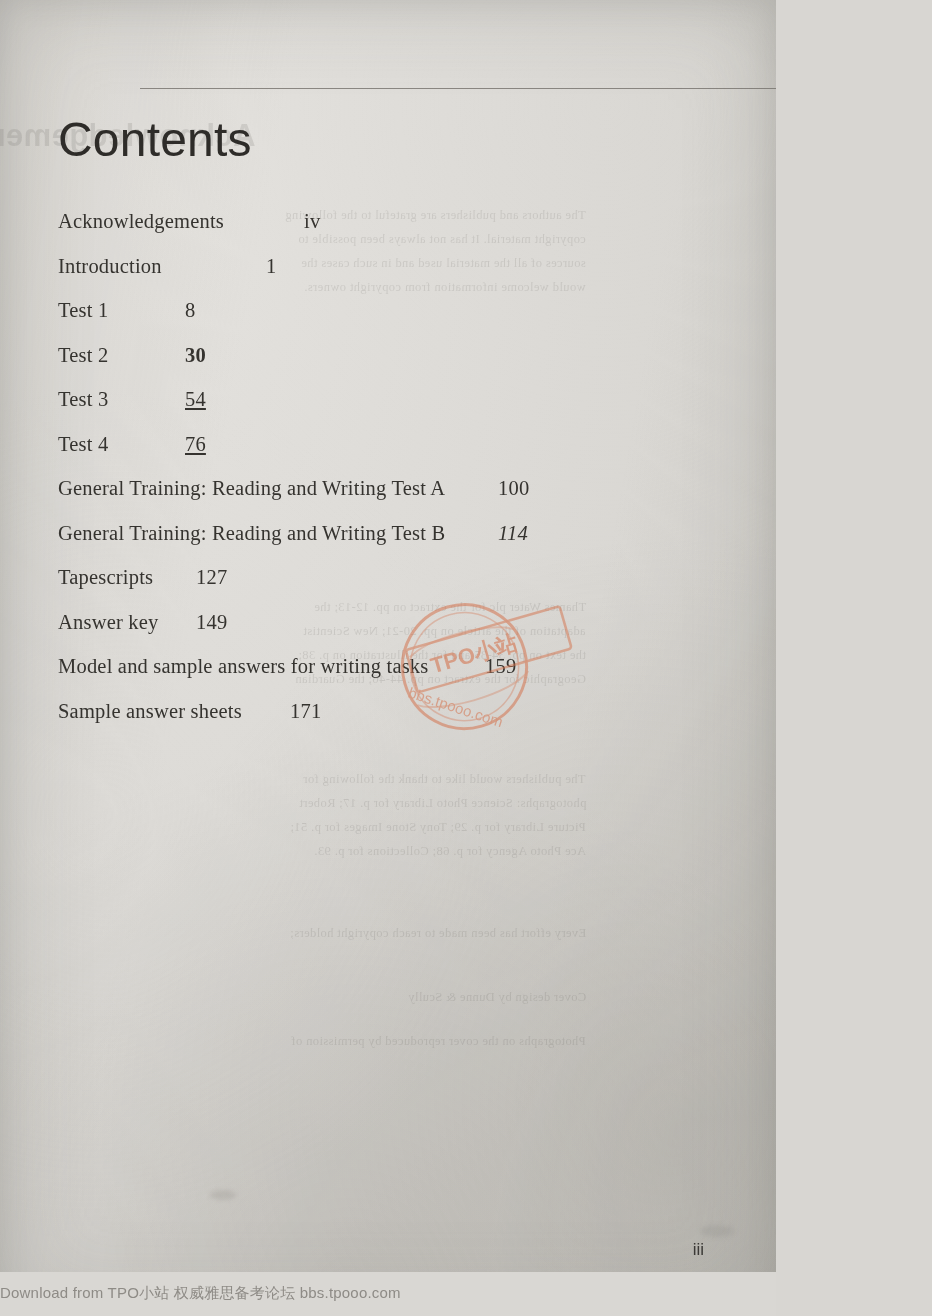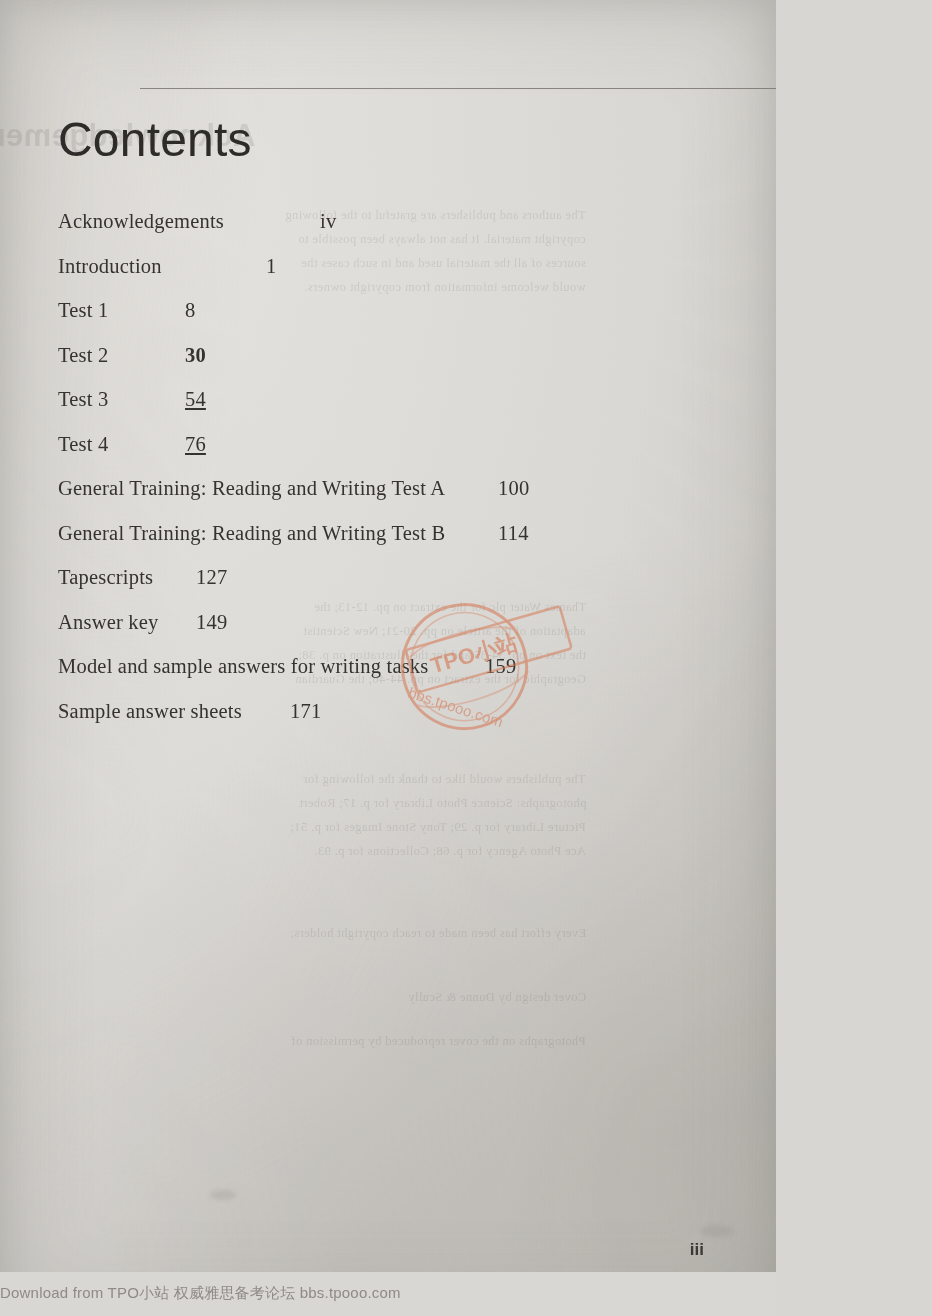--- a/index.html
+++ b/index.html
@@ -137,21 +137,21 @@
     font-family: "Liberation Sans", sans-serif;
     font-size: 15px;
     color: #8e8b86;
     letter-spacing: .2px;
   }
   .folio {
     position: absolute;
     right: 72px;
     bottom: 56px;
     font-family: "Liberation Sans", sans-serif;
-    font-weight: 700;
+    font-weight: 400;
     font-size: 17px;
     color: #3a3835;
   }
   .smudge {
     position: absolute;
     pointer-events: none;
     border-radius: 50%;
   }
 </style>
 </head>
@@ -183,21 +183,21 @@
 
   <div class="grain"></div>
 
   <div class="rule"></div>
 
   <div class="title">Contents</div>
 
   <div class="toc">
     <div class="toc-row">
       <span class="toc-label">Acknowledgements</span>
-      <span class="toc-page" style="left:262px;">iv</span>
+      <span class="toc-page" style="left:246px;">iv</span>
     </div>
     <div class="toc-row">
       <span class="toc-label">Introduction</span>
       <span class="toc-page" style="left:208px;">1</span>
     </div>
     <div class="toc-row">
       <span class="toc-label">Test 1</span>
       <span class="toc-page" style="left:127px;">8</span>
     </div>
     <div class="toc-row">
@@ -211,21 +211,21 @@
     <div class="toc-row">
       <span class="toc-label">Test 4</span>
       <span class="toc-page" style="left:127px;text-decoration:underline;">76</span>
     </div>
     <div class="toc-row">
       <span class="toc-label">General Training: Reading and Writing Test A</span>
       <span class="toc-page" style="left:440px;">100</span>
     </div>
     <div class="toc-row">
       <span class="toc-label">General Training: Reading and Writing Test B</span>
-      <span class="toc-page" style="left:440px;">114</span>
+      <span class="toc-page" style="left:440px;font-style:italic;">114</span>
     </div>
     <div class="toc-row">
       <span class="toc-label">Tapescripts</span>
       <span class="toc-page" style="left:138px;font-family:Liberation Serif, serif;">127</span>
     </div>
     <div class="toc-row">
       <span class="toc-label">Answer key</span>
       <span class="toc-page" style="left:138px;">149</span>
     </div>
     <div class="toc-row">

